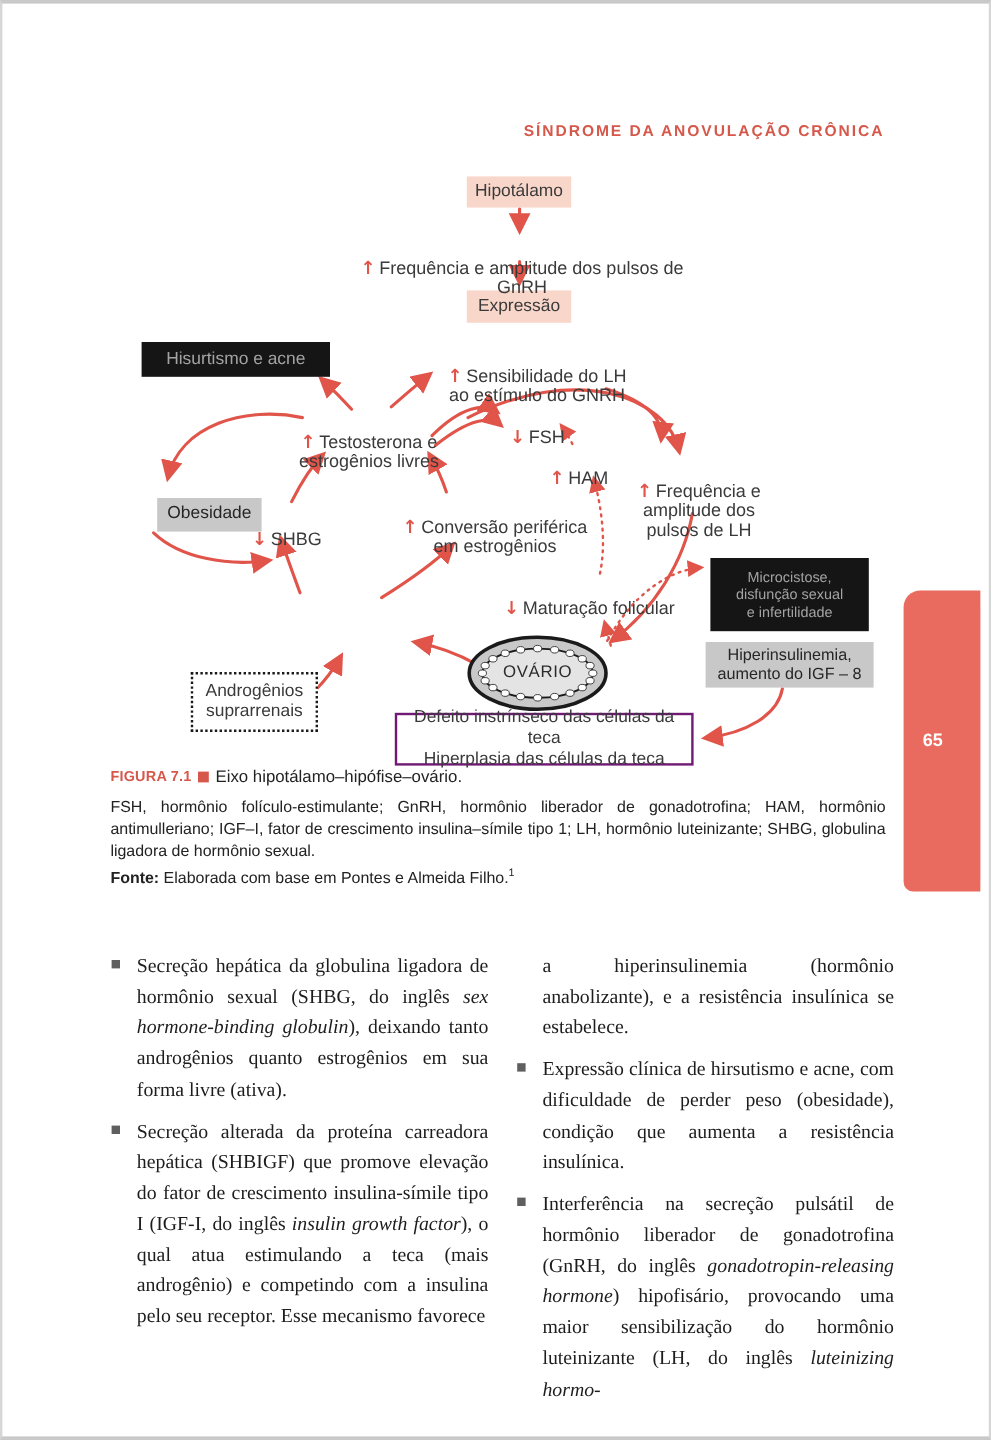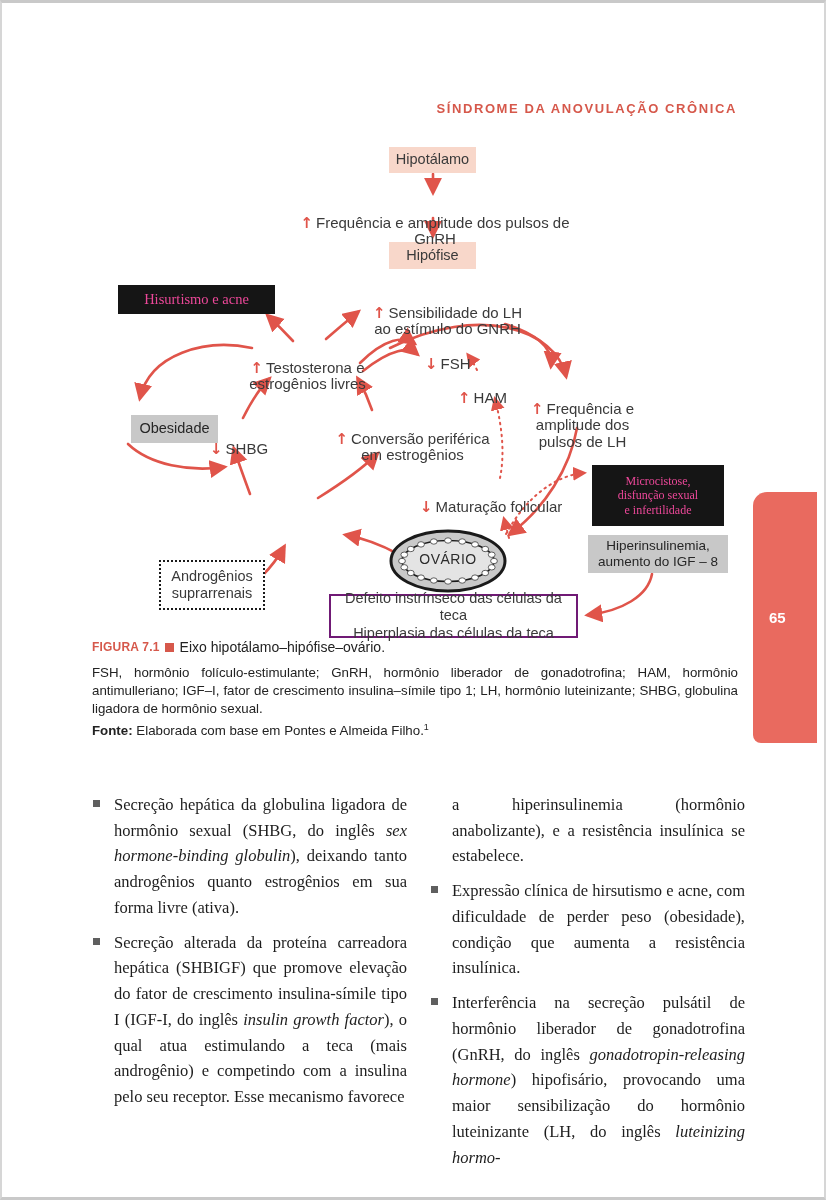--- a/index.html
+++ b/index.html
@@ -23,21 +23,21 @@
   }
 
   
   .figure-area{position:absolute;top:138px;left:0;width:708px;height:502px;}
   .figure-area svg{position:absolute;top:0;left:0;}
   .dbox{
     position:absolute;display:flex;align-items:center;justify-content:center;
     text-align:center;white-space:pre-line;font-size:14.5px;line-height:1.18;color:#3a3a3a;
   }
   .box-pink{background:#f8d7ca;}
-  .box-black{background:#151515;color:#ec4899;font-family:Liberation Serif, serif;}
+  .box-black{background:#151515;color:#a3a3a3;}
   .box-gray{background:#c8c8c8;color:#262626;}
   .box-outline{background:#ffffff;border:2px solid #701a75;}
   .box-dotted{background:#ffffff;border:2px dotted #1a1a1a;}
   .dlabel{
     position:absolute;font-size:15px;line-height:1.1;color:#3a3a3a;white-space:pre-line;
   }
   .dlabel.center{text-align:center;}
   .dir{color:var(--red);font-weight:bold;margin-right:3px;font-family:"DejaVu Sans",sans-serif;}
   .ovario-label{
     position:absolute;left:398px;top:413px;width:100px;text-align:center;
@@ -157,21 +157,21 @@
           <ellipse cx="448.0" cy="402.5" rx="3.4" ry="2.7" fill="#ffffff" stroke="#3a3a3a" stroke-width="0.8"></ellipse>
           <ellipse cx="462.2" cy="403.5" rx="3.4" ry="2.7" fill="#ffffff" stroke="#3a3a3a" stroke-width="0.8"></ellipse>
           <ellipse cx="475.0" cy="406.4" rx="3.4" ry="2.7" fill="#ffffff" stroke="#3a3a3a" stroke-width="0.8"></ellipse>
           <ellipse cx="485.2" cy="411.0" rx="3.4" ry="2.7" fill="#ffffff" stroke="#3a3a3a" stroke-width="0.8"></ellipse>
           <ellipse cx="491.7" cy="416.7" rx="3.4" ry="2.7" fill="#ffffff" stroke="#3a3a3a" stroke-width="0.8"></ellipse>
         </g>
     </g>
   </svg>
 
   <div class="dbox box-pink" style="left:389px;top:9px;width:87px;height:26px;">Hipotálamo</div>
-  <div class="dbox box-pink" style="left:389px;top:104px;width:87px;height:27px;">Hipófise</div>
+  <div class="dbox box-pink" style="left:389px;top:104px;width:87px;height:27px;">Expressão</div>
   <div class="dbox box-black" style="left:118px;top:147px;width:157px;height:29px;">Hisurtismo e acne</div>
   <div class="dbox box-gray" style="left:98px;top:277px;width:87px;height:28px;margin-left:33px;">Obesidade</div>
   <div class="dbox box-black" style="left:592px;top:327px;width:132px;height:61px;font-size:12px;">Microcistose,
 disfunção sexual
 e infertilidade</div>
   <div class="dbox box-gray" style="left:588px;top:397px;width:140px;height:38px;font-size:13.5px;">Hiperinsulinemia,
 aumento do IGF – 8</div>
   <div class="dbox box-dotted" style="left:159px;top:422px;width:102px;height:46px;">Androgênios
 suprarrenais</div>
   <div class="dbox box-outline" style="left:329px;top:456px;width:245px;height:40px;font-size:14.5px;">Defeito instrínseco das células da teca

